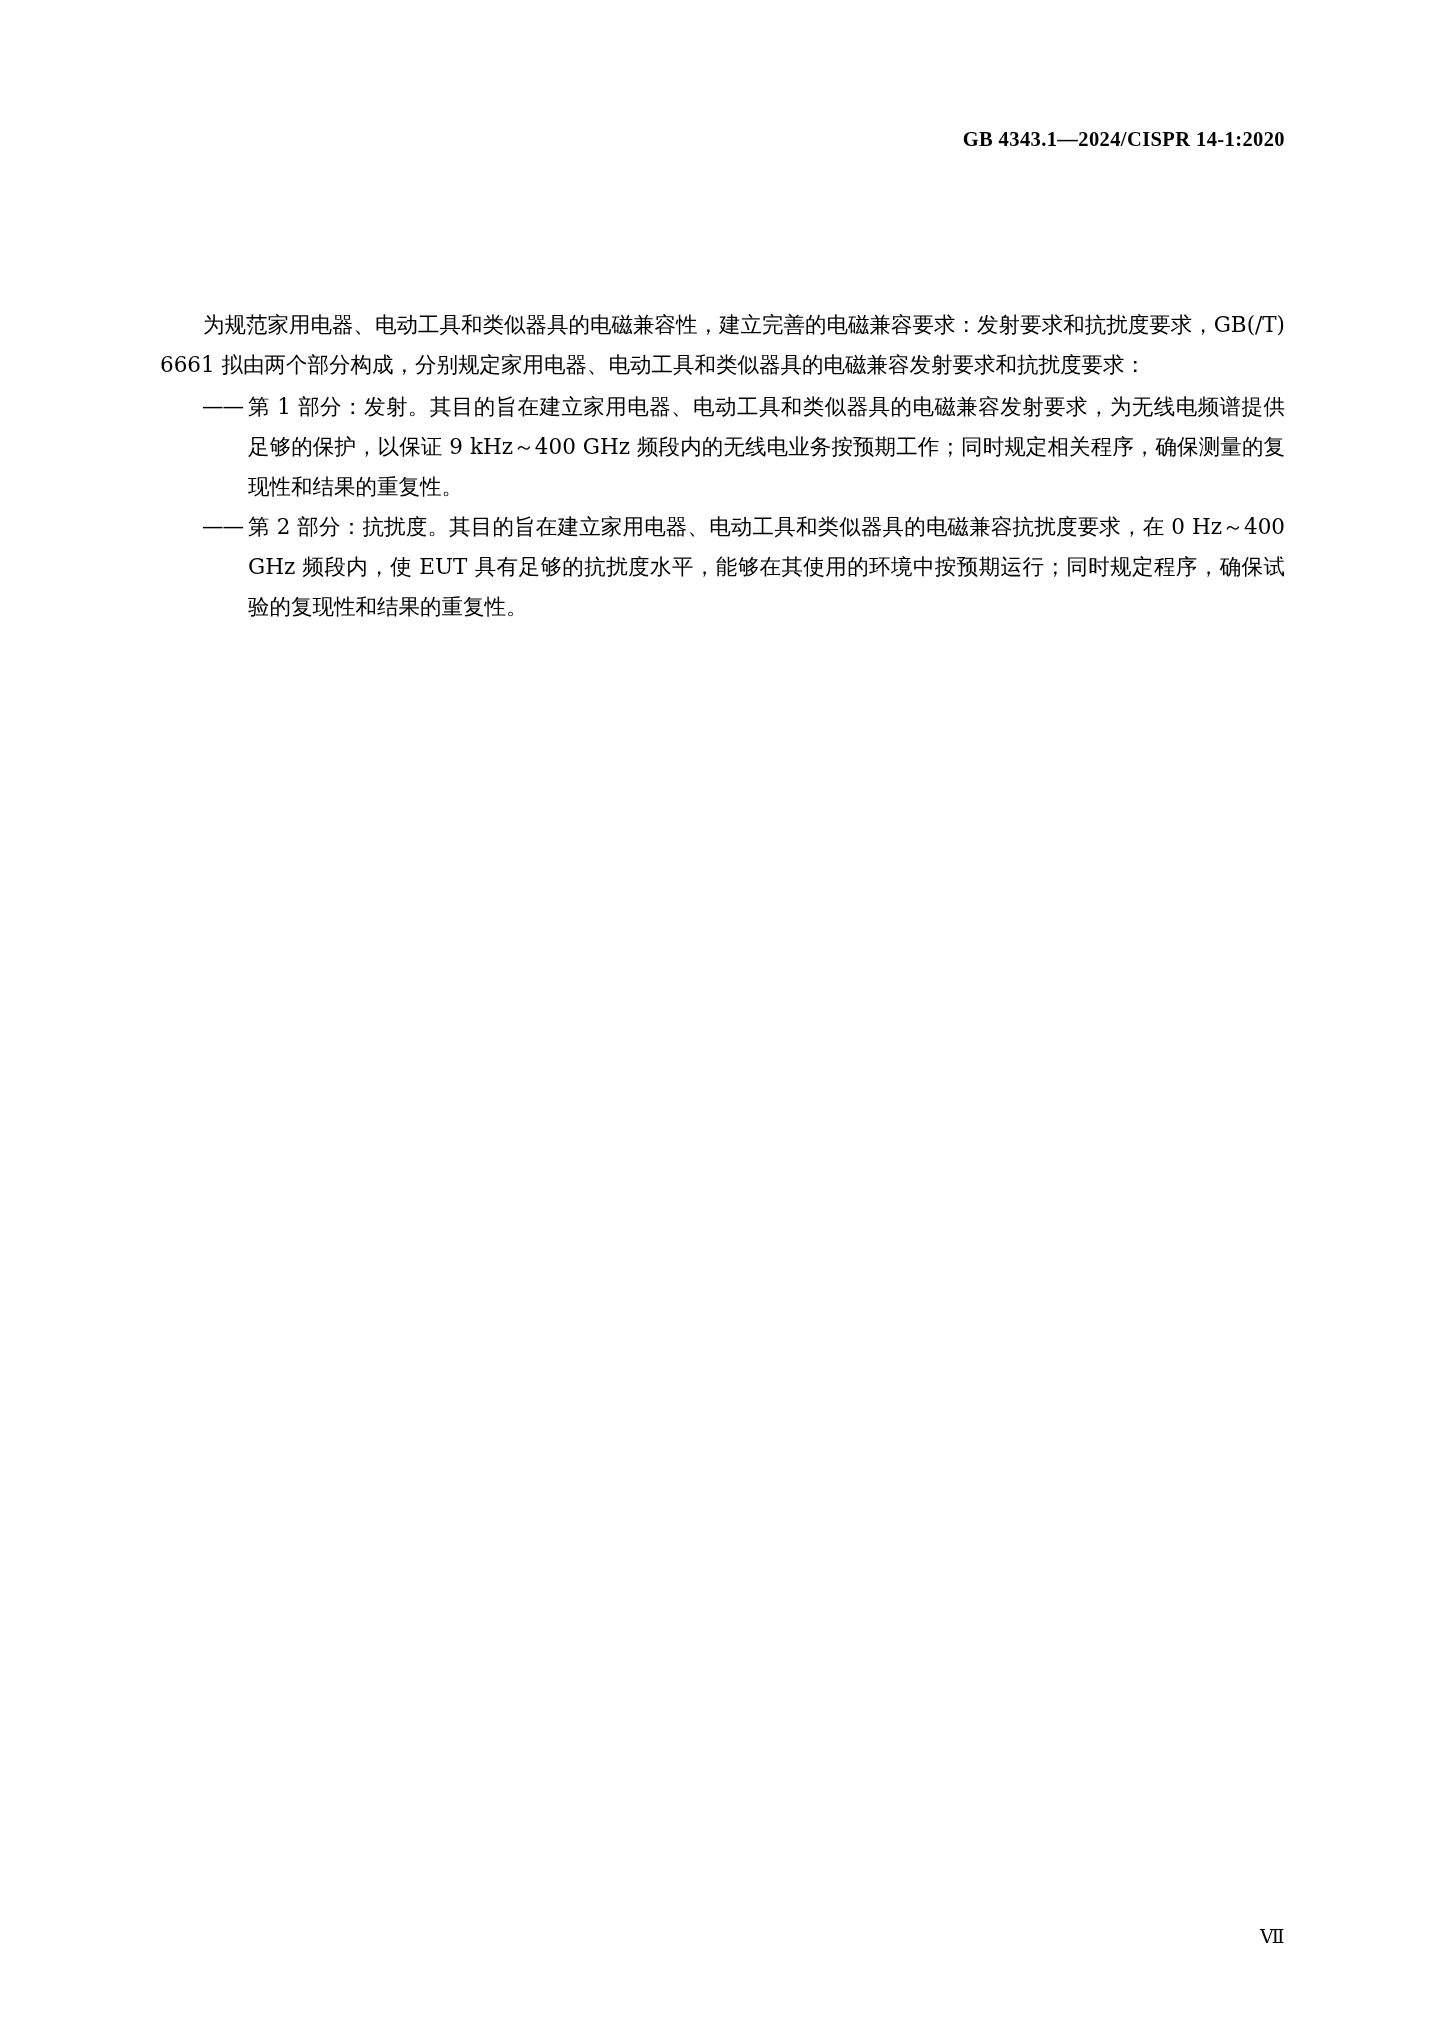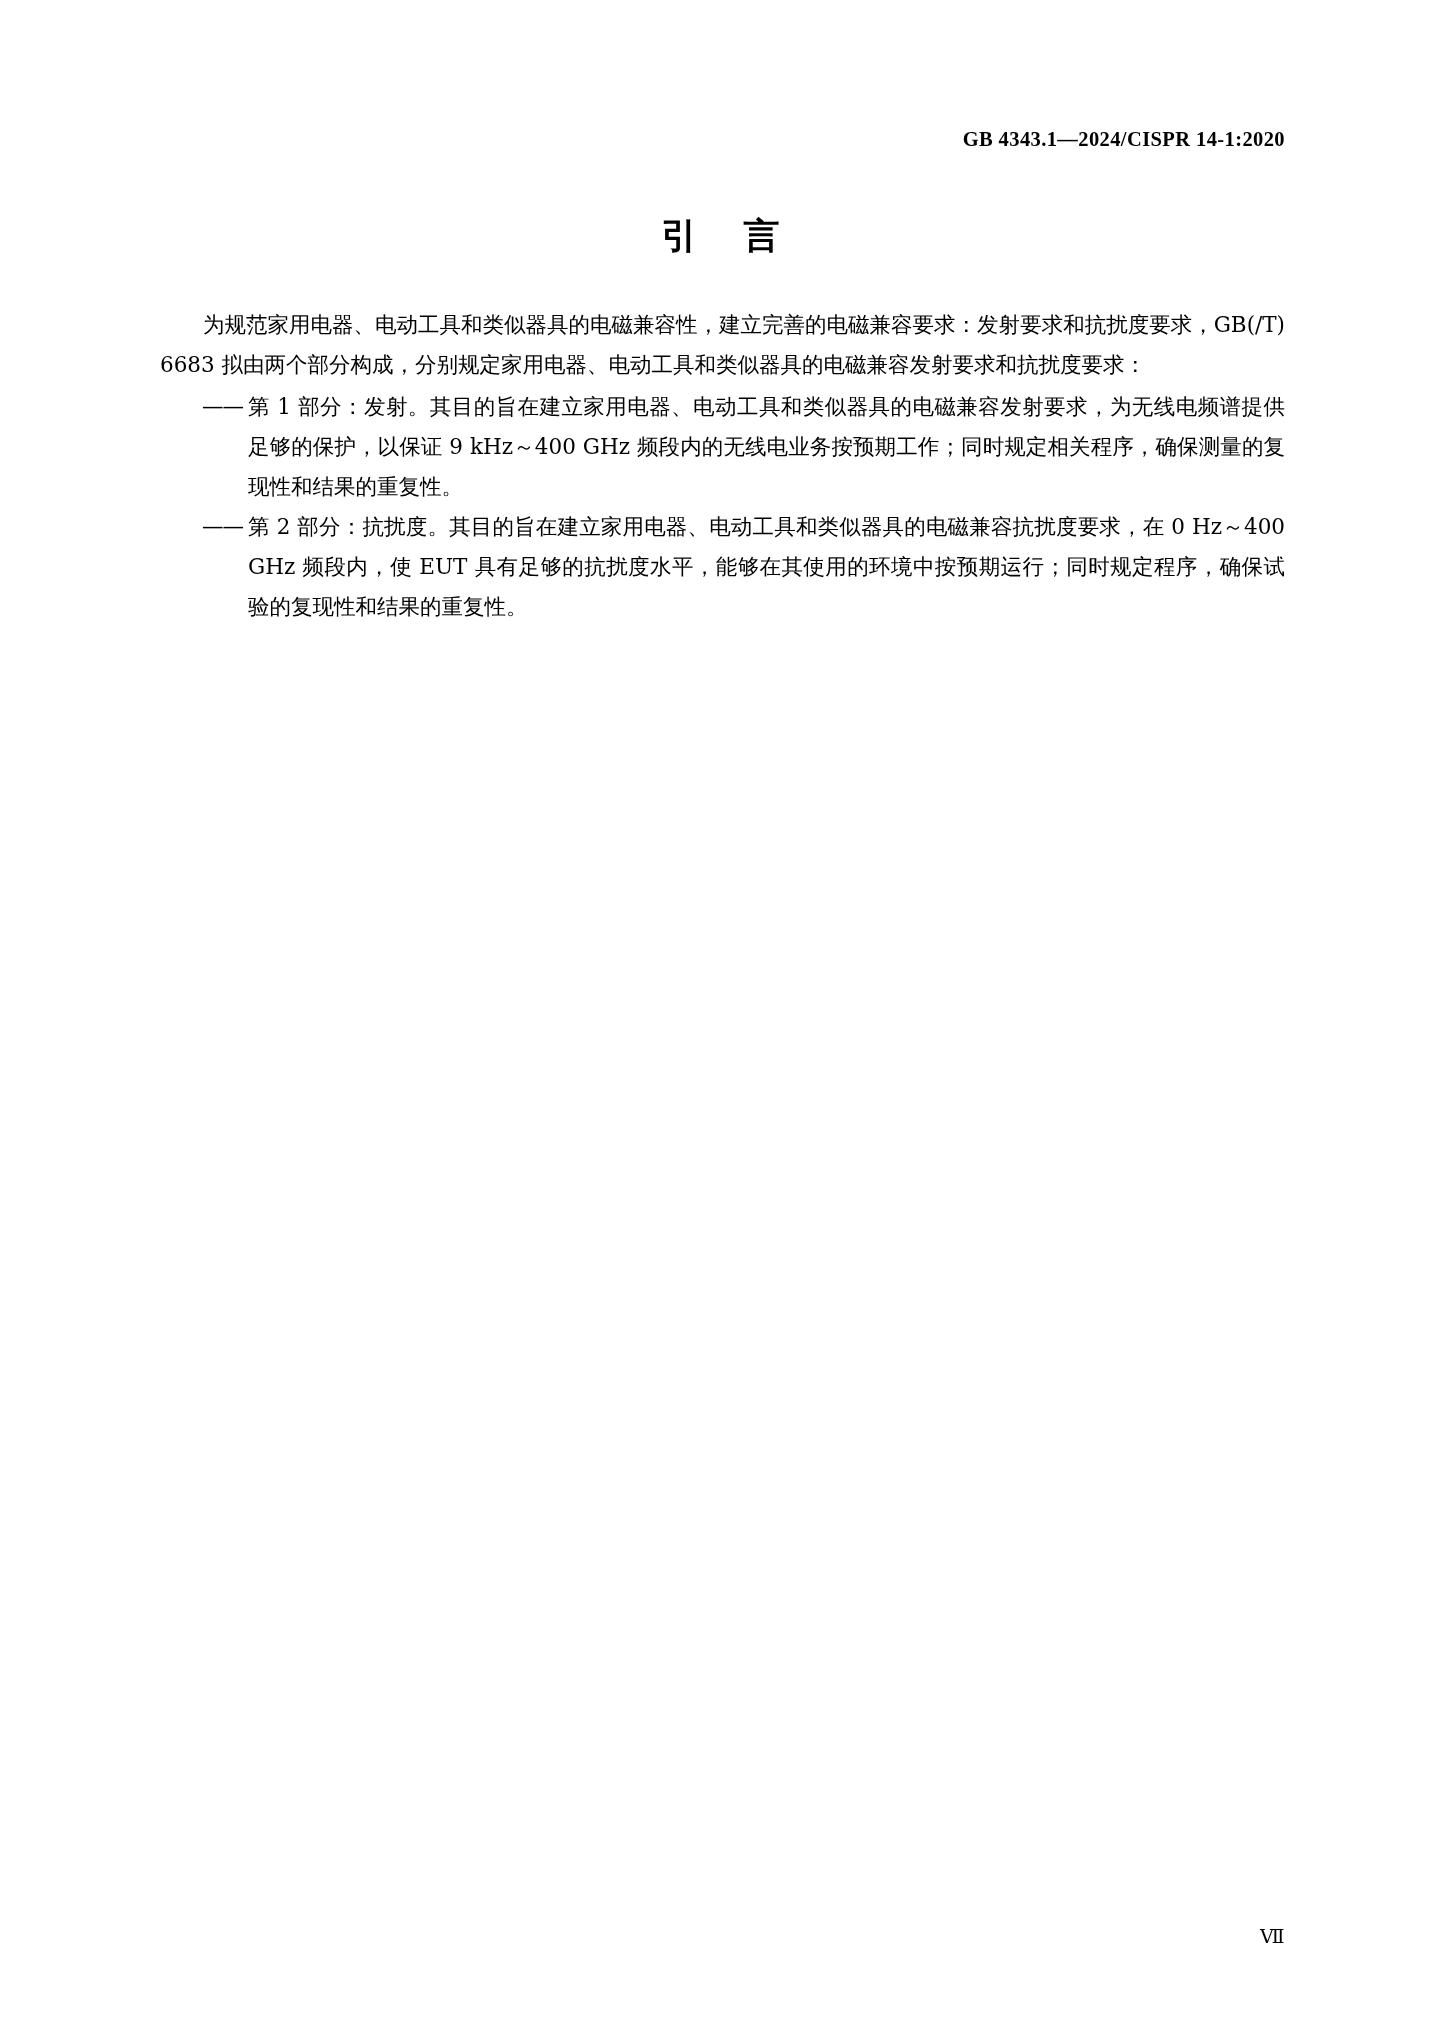--- a/index.html
+++ b/index.html
@@ -91,27 +91,24 @@
     letter-spacing: 0.5px;
   }
 </style>
 </head>
 <body>
 
 <div class="page">
 
   <div class="header">GB 4343.1—2024/CISPR 14-1:2020</div>
 
-  <div class="title">
-    <span>引</span><span class="gap"></span><span>言</span>
-  </div>
 
   <div class="body-block">
 
-    <p class="para">为规范家用电器、电动工具和类似器具的电磁兼容性，建立完善的电磁兼容要求：发射要求和抗扰度要求，GB(/T) 6683 拟由两个部分构成，分别规定家用电器、电动工具和类似器具的电磁兼容发射要求和抗扰度要求：</p>
+    <p class="para">为规范家用电器、电动工具和类似器具的电磁兼容性，建立完善的电磁兼容要求：发射要求和抗扰度要求，GB(/T) 6661 拟由两个部分构成，分别规定家用电器、电动工具和类似器具的电磁兼容发射要求和抗扰度要求：</p>
 
     <div class="dash-item">
       <span class="dash">——</span><span>第 1 部分：发射。其目的旨在建立家用电器、电动工具和类似器具的电磁兼容发射要求，为无线电频谱提供足够的保护，以保证 9 kHz～400 GHz 频段内的无线电业务按预期工作；同时规定相关程序，确保测量的复现性和结果的重复性。</span>
     </div>
 
     <div class="dash-item">
       <span class="dash">——</span><span>第 2 部分：抗扰度。其目的旨在建立家用电器、电动工具和类似器具的电磁兼容抗扰度要求，在 0 Hz～400 GHz 频段内，使 EUT 具有足够的抗扰度水平，能够在其使用的环境中按预期运行；同时规定程序，确保试验的复现性和结果的重复性。</span>
     </div>
 
   </div>

